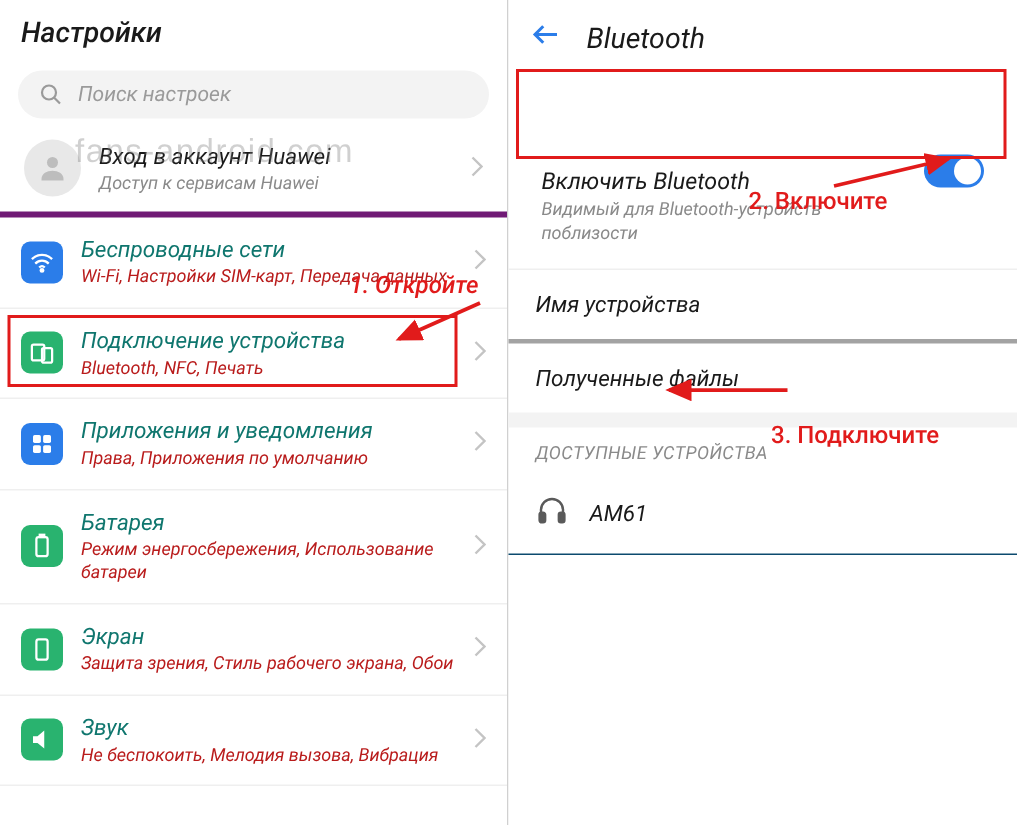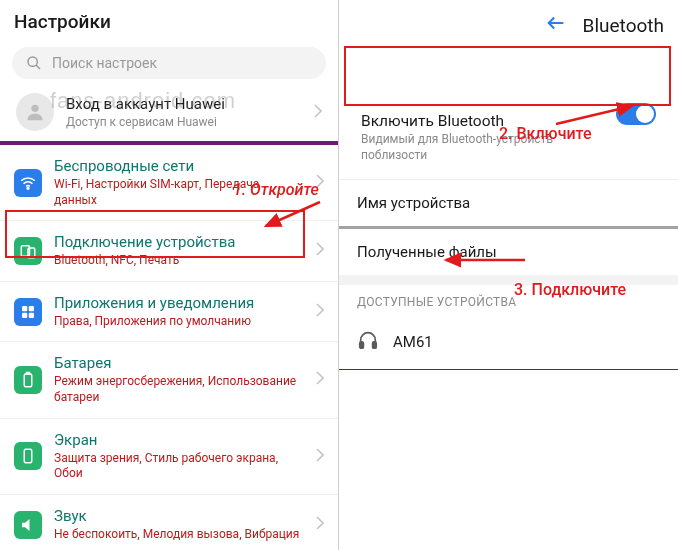--- a/index.html
+++ b/index.html
@@ -4,21 +4,21 @@
 <style>
   * { box-sizing: border-box; margin: 0; padding: 0; }
   body {
     font-family: -apple-system, "Segoe UI", Roboto, sans-serif;
     background: #fff;
     width: 678px;
     height: 550px;
     overflow: hidden;
     position: relative;
   }
-  .container { display: flex; width: 678px; height: 550px; }
+  .container { display: flex; width: 678px; height: 550px; font-style: italic; }
   .panel { position: relative; background: #fff; }
   .panel-left { width: 339px; border-right: 1px solid #d0d0d0; }
   .panel-right { width: 339px; }
 
   
   .settings-header {
     font-size: 19px; font-weight: 500; color: #1a1a1a;
     padding: 10px 14px 8px;
   }
   .search-box {
@@ -48,21 +48,21 @@
     display: flex; align-items: center; justify-content: center;
     flex: 0 0 auto;
   }
   .item-text { flex: 1; min-width: 0; }
   .item-title { font-size: 15px; color: #0f766e; }
   .item-sub { font-size: 12px; color: #b91c1c; margin-top: 2px; line-height: 1.3; }
   .chevron { flex: 0 0 auto; color: #c4c4c4; }
 
   
   .bt-header {
-    display: flex; align-items: center; padding: 12px 14px 10px; gap: 16px; justify-content: flex-end;
+    display: flex; align-items: center; padding: 12px 14px 10px; gap: 16px;
   }
   .bt-title { font-size: 19px; color: #1a1a1a; }
   .bt-enable {
     margin: 6px 10px 0; padding: 10px 12px; position: relative;
     display: flex; align-items: center; gap: 8px;
   }
   .bt-enable-text { flex: 1; margin-top: 48px; }
   .bt-enable-title { font-size: 15.5px; color: #1a1a1a; }
   .bt-enable-sub { font-size: 12px; color: #8a8a8a; margin-top: 2px; line-height: 1.3; }
   .toggle {

